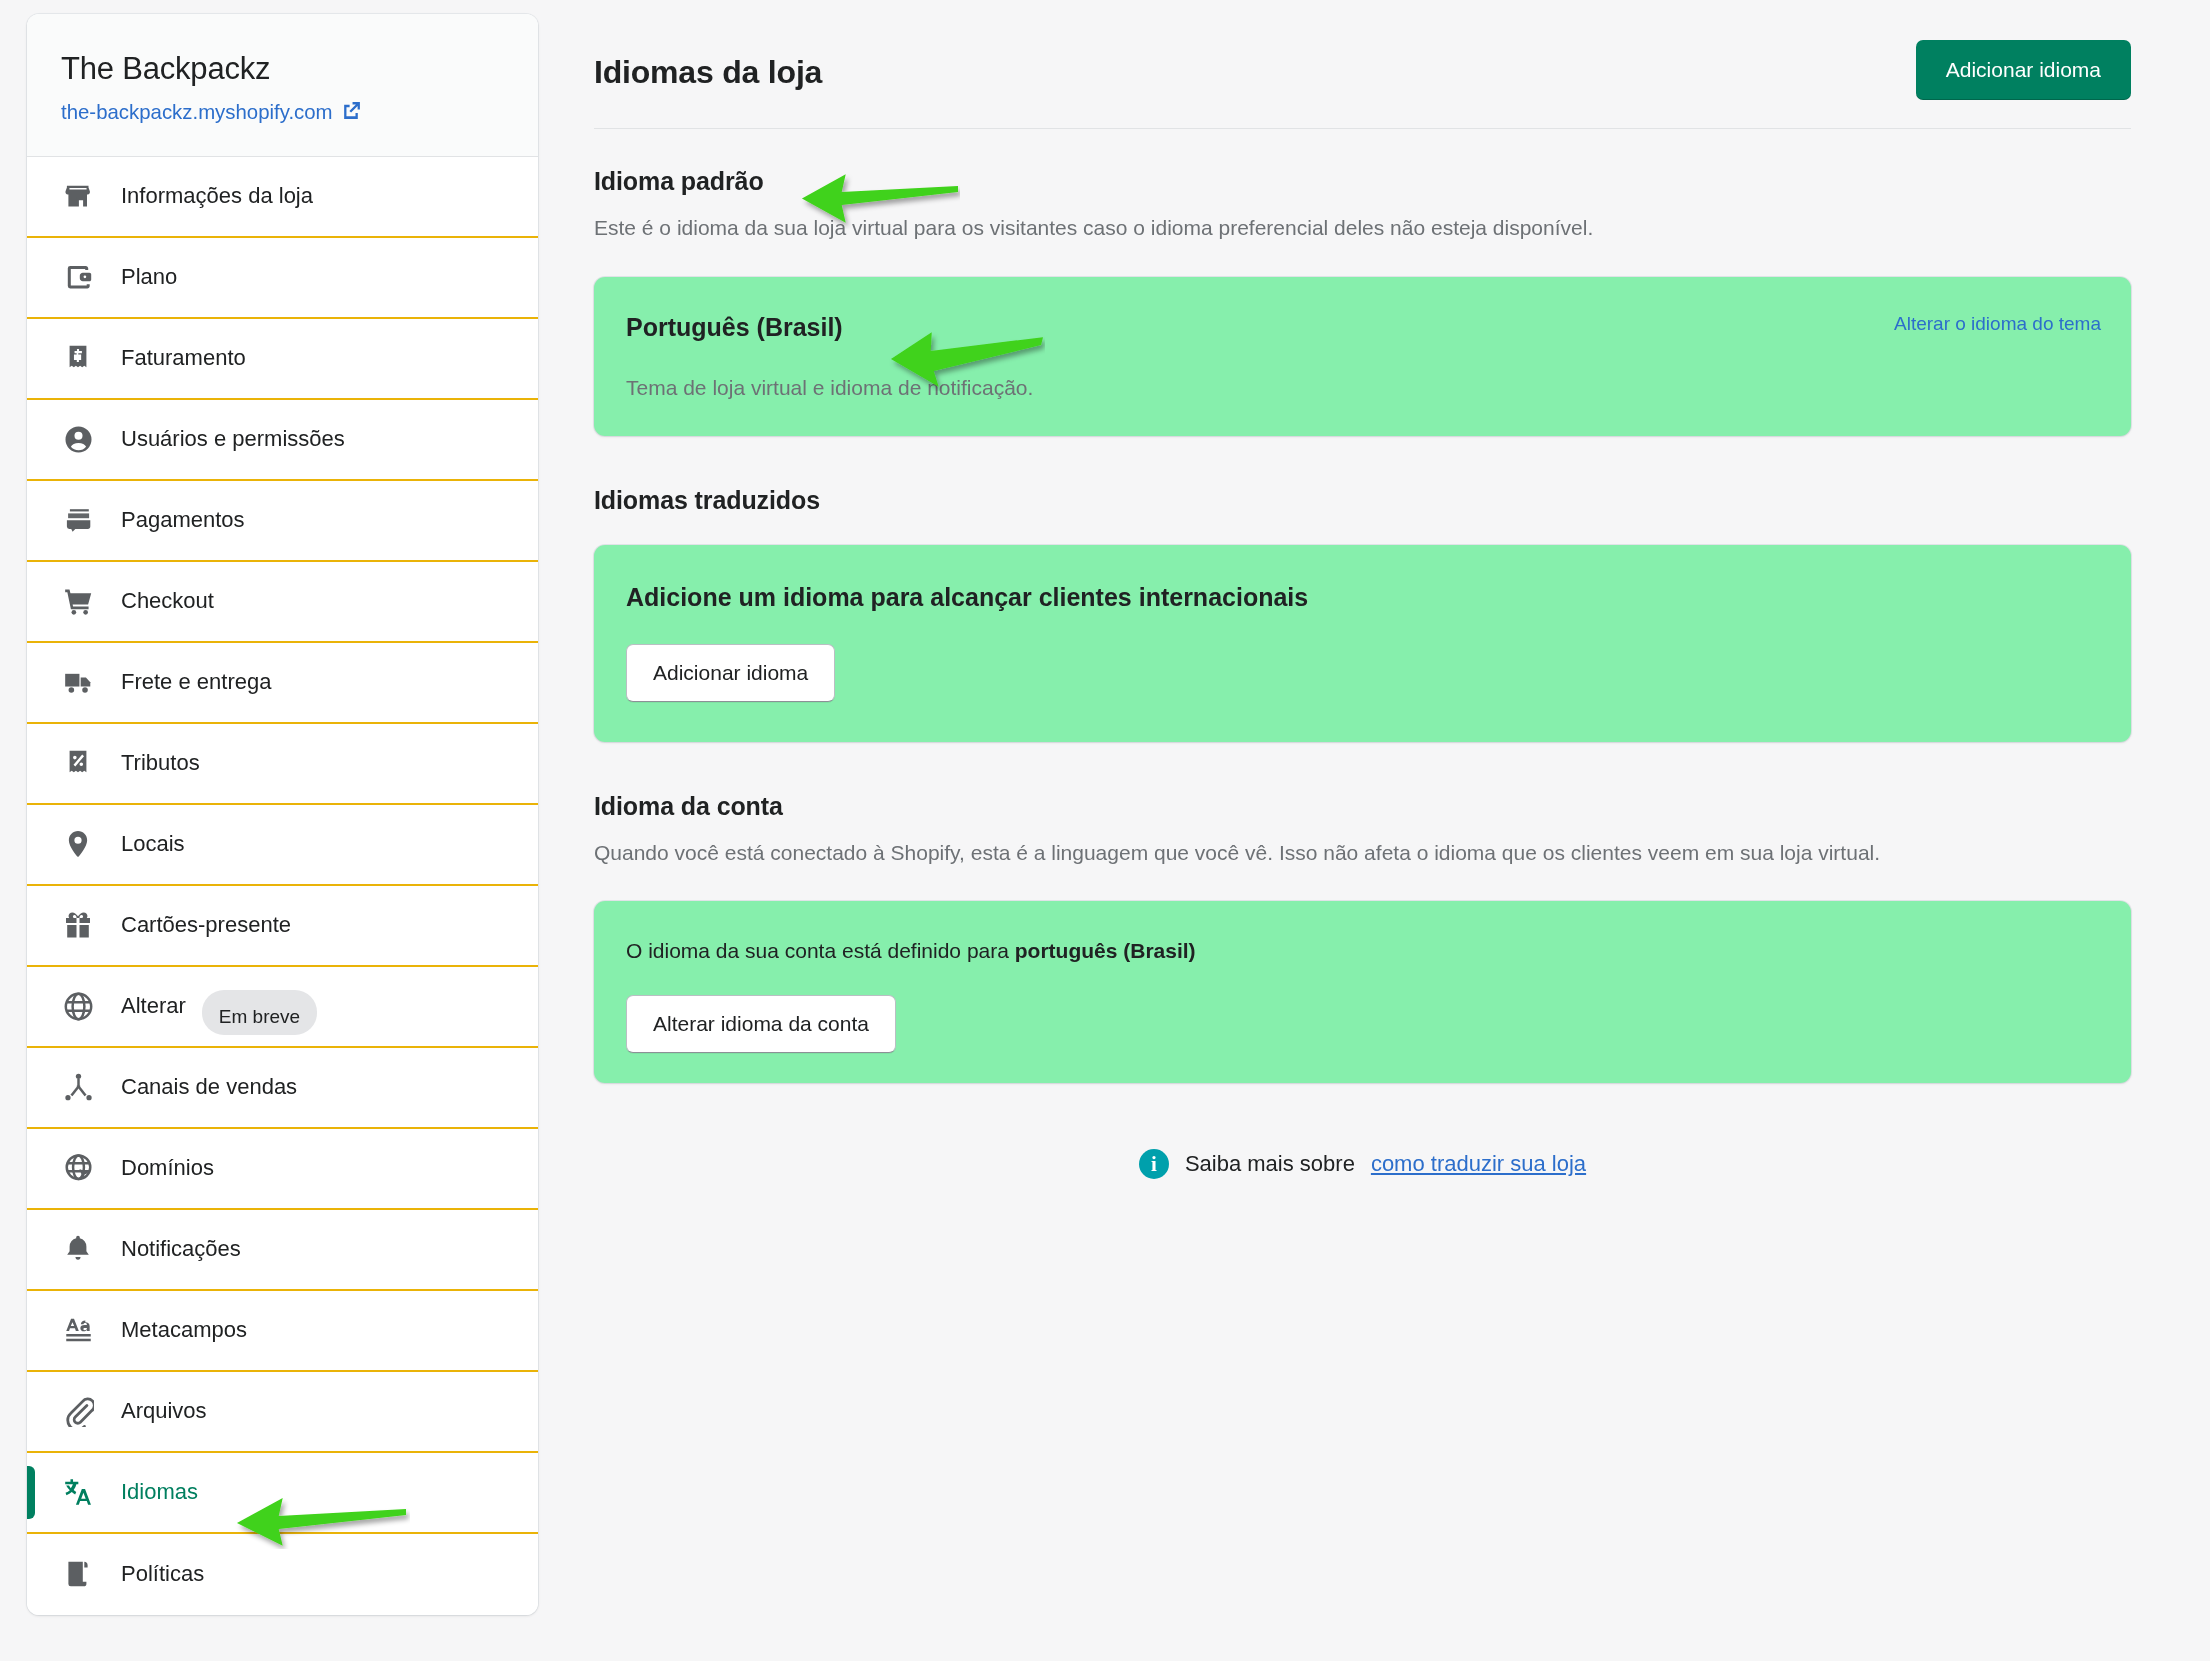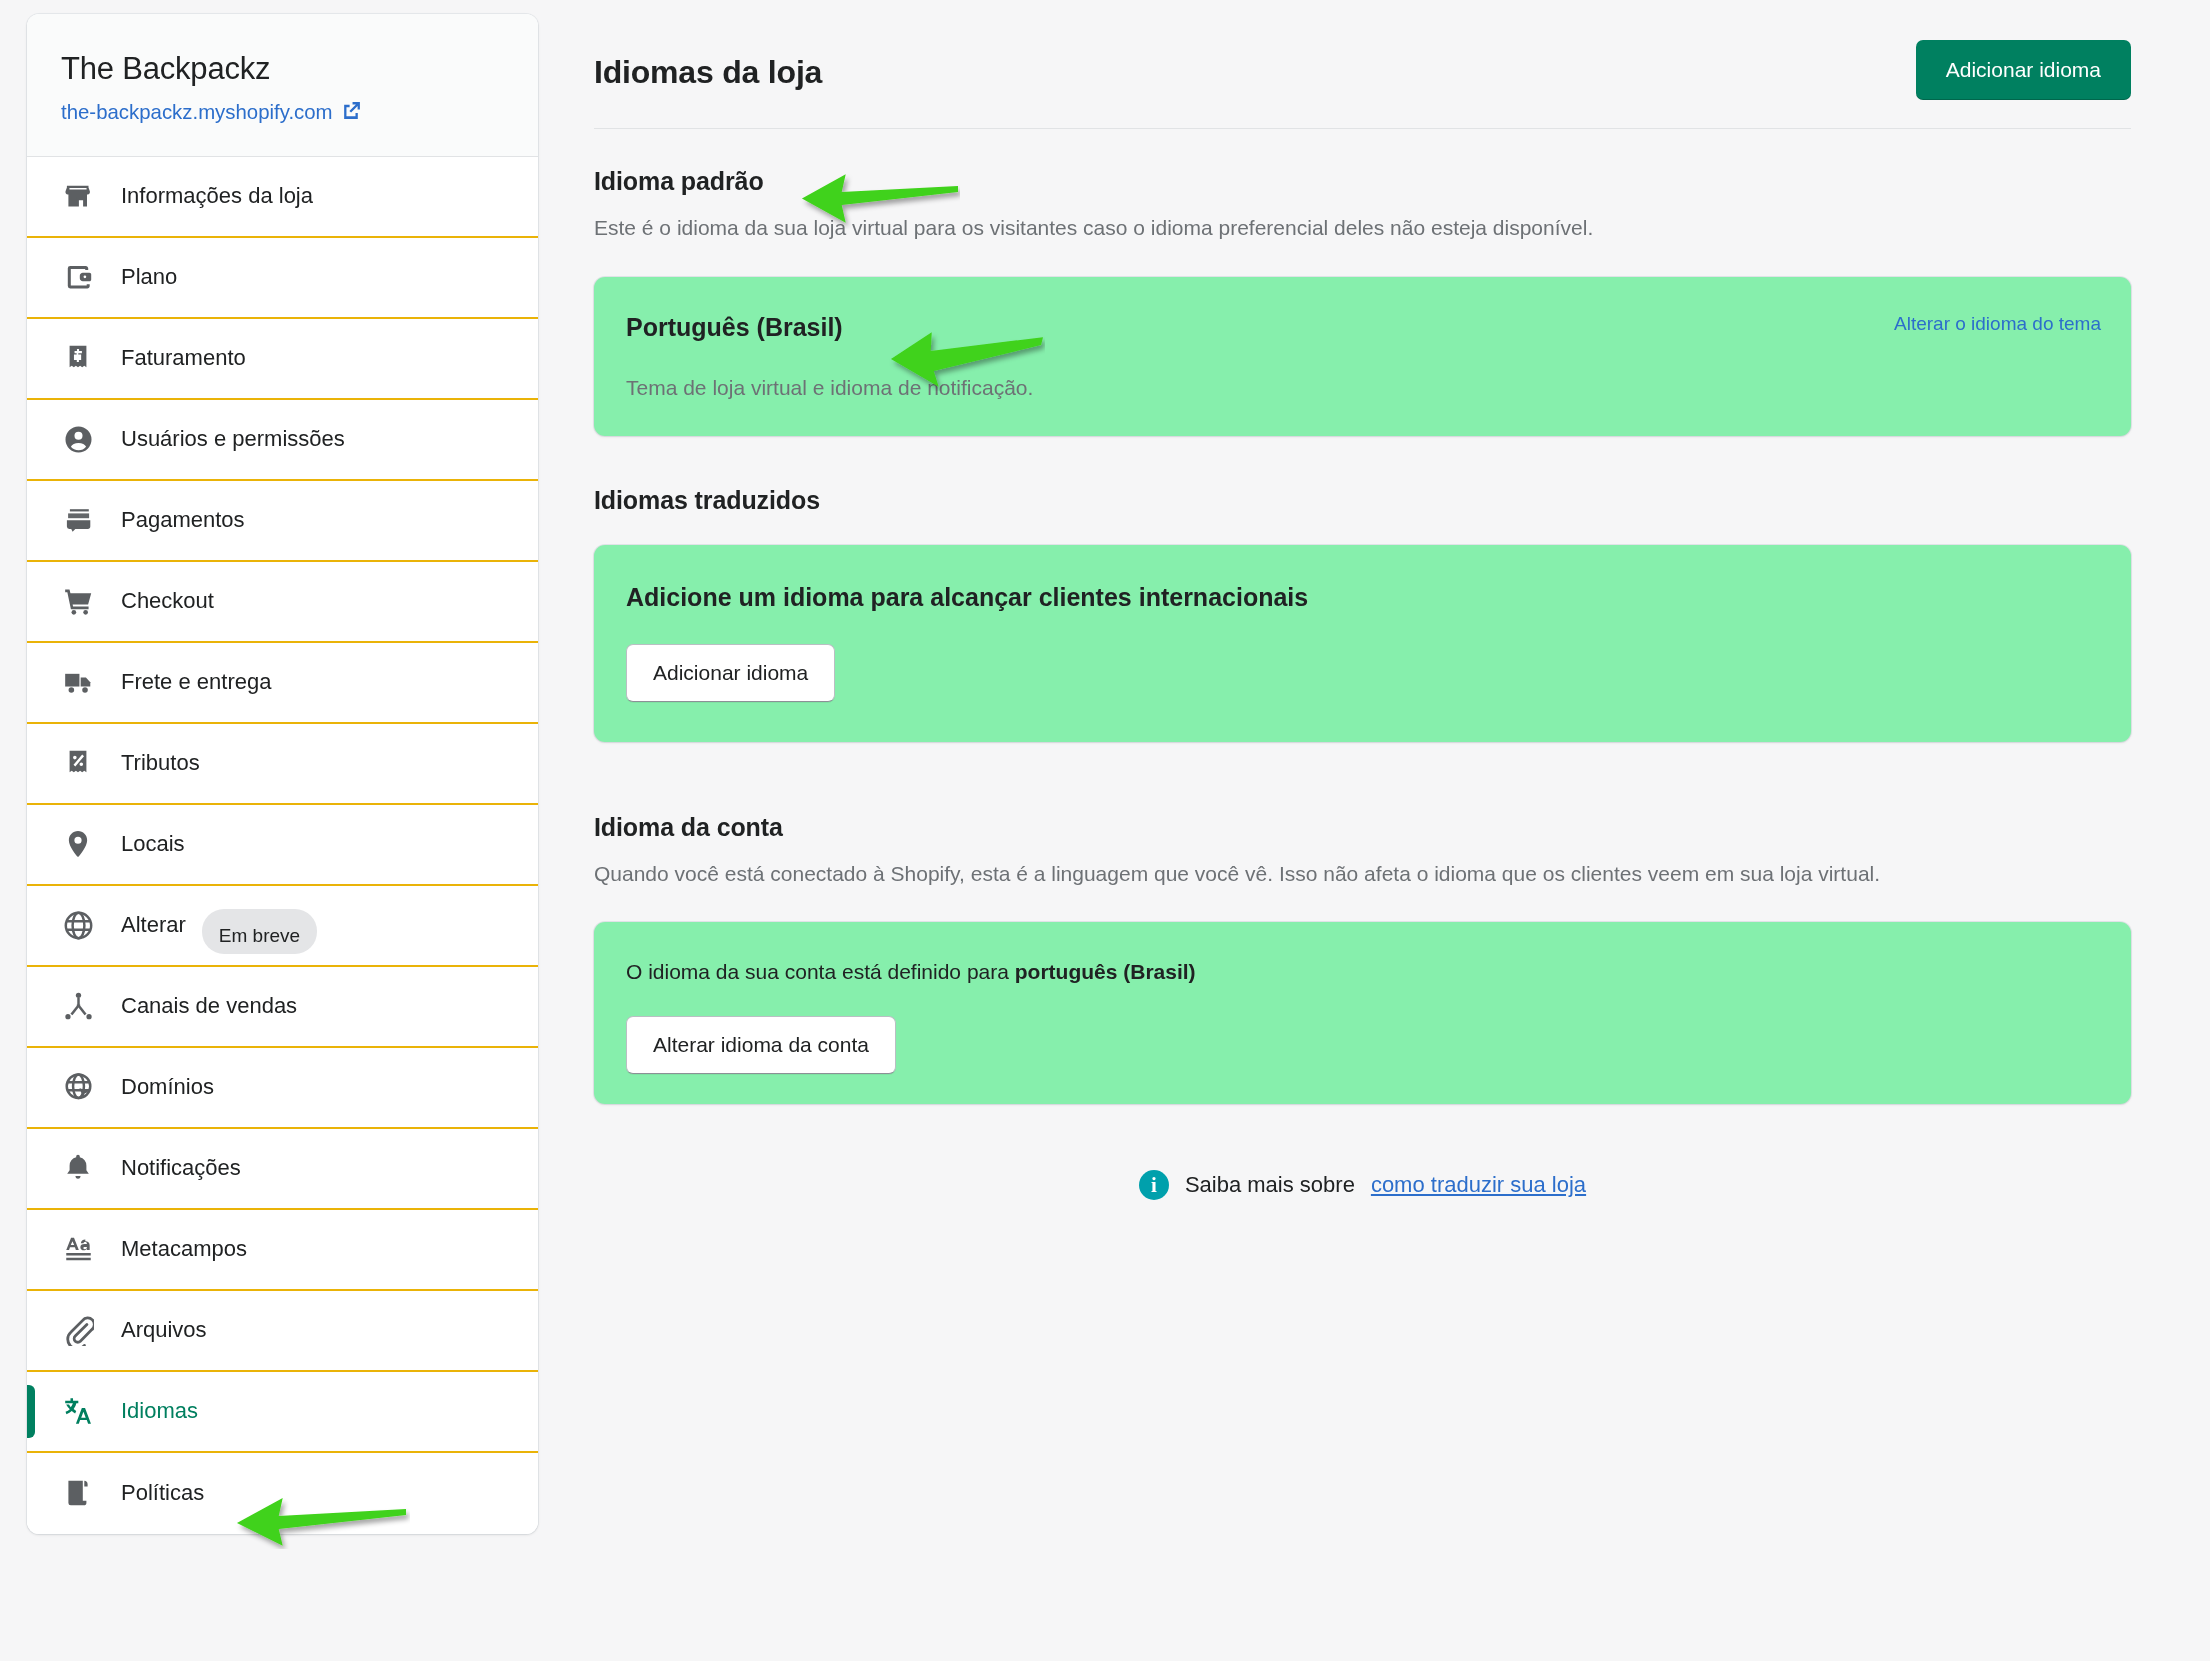--- a/index.html
+++ b/index.html
@@ -372,20 +372,29 @@
 
       <div class="nav-item">
         <span class="nav-icon">
           <svg width="30" height="30" viewBox="0 0 20 20" fill="currentColor">
             <path d="M10 1.4c-3.4 0-6.1 2.7-6.1 6.1 0 4.4 5.3 10.4 5.5 10.7a.8.8 0 001.2 0c.2-.3 5.5-6.3 5.5-10.7 0-3.4-2.7-6.1-6.1-6.1zm0 8.5a2.4 2.4 0 110-4.8 2.4 2.4 0 010 4.8z"></path>
           </svg>
         </span>
         <span class="nav-label">Locais</span>
       </div>
 
+      <div class="nav-item">
+        <span class="nav-icon">
+          <svg width="30" height="30" viewBox="0 0 20 20" fill="currentColor">
+            <path d="M6.2 1.6c-1.4 0-2.5 1.1-2.5 2.4 0 .5.2 1 .4 1.4H2v3.2h7V5.4H7.6a1 1 0 110-2c.6 0 1 .3 1.4 1.2V5.4h2V4.6c.4-.9.8-1.2 1.4-1.2a1 1 0 110 2H11v3.2h7V5.4h-2.1c.2-.4.4-.9.4-1.4 0-1.3-1.1-2.4-2.5-2.4-1.4 0-2.5.9-3.8 2.6-1.3-1.7-2.4-2.6-3.8-2.6z"></path>
+            <path d="M2.8 10h6.2v8.4H2.8zM11 10h6.2v8.4H11z"></path>
+          </svg>
+        </span>
+        <span class="nav-label">Cartões-presente</span>
+      </div>
 
       <div class="nav-item">
         <span class="nav-icon">
           <svg width="31" height="31" viewBox="0 0 20 20" fill="none" stroke="currentColor" stroke-width="1.6">
             <circle cx="10" cy="10" r="8.2"></circle>
             <ellipse cx="10" cy="10" rx="3.8" ry="8.2"></ellipse>
             <path d="M2.1 7.2h15.8M2.1 12.8h15.8"></path>
           </svg>
         </span>
         <span class="nav-label">Alterar</span>
@@ -495,21 +504,21 @@
 
     <div style="margin-top:50px">
       <div class="section-title">Idiomas traduzidos</div>
 
       <div class="card" style="margin-top:30px; padding:38px 30px 40px 32px;">
         <div class="card-heading">Adicione um idioma para alcançar clientes internacionais</div>
         <button class="btn-secondary" style="margin-top:32px">Adicionar idioma</button>
       </div>
     </div>
 
-    <div style="margin-top:71px">
+    <div style="margin-top:50px">
       <div class="section-title">Idioma da conta</div>
       <div class="section-sub" style="margin-top:16px; max-width:1502px;">Quando você está conectado à Shopify, esta é a linguagem que você vê. Isso não afeta o idioma que os clientes veem em sua loja virtual.</div>
 
       <div class="card" style="margin-top:32px; padding:38px 30px 30px 32px;">
         <div class="account-line">
           <span>O idioma da sua conta está definido para </span><b>português (Brasil)</b>
         </div>
         <button class="btn-secondary" style="margin-top:32px">Alterar idioma da conta</button>
       </div>
     </div>

